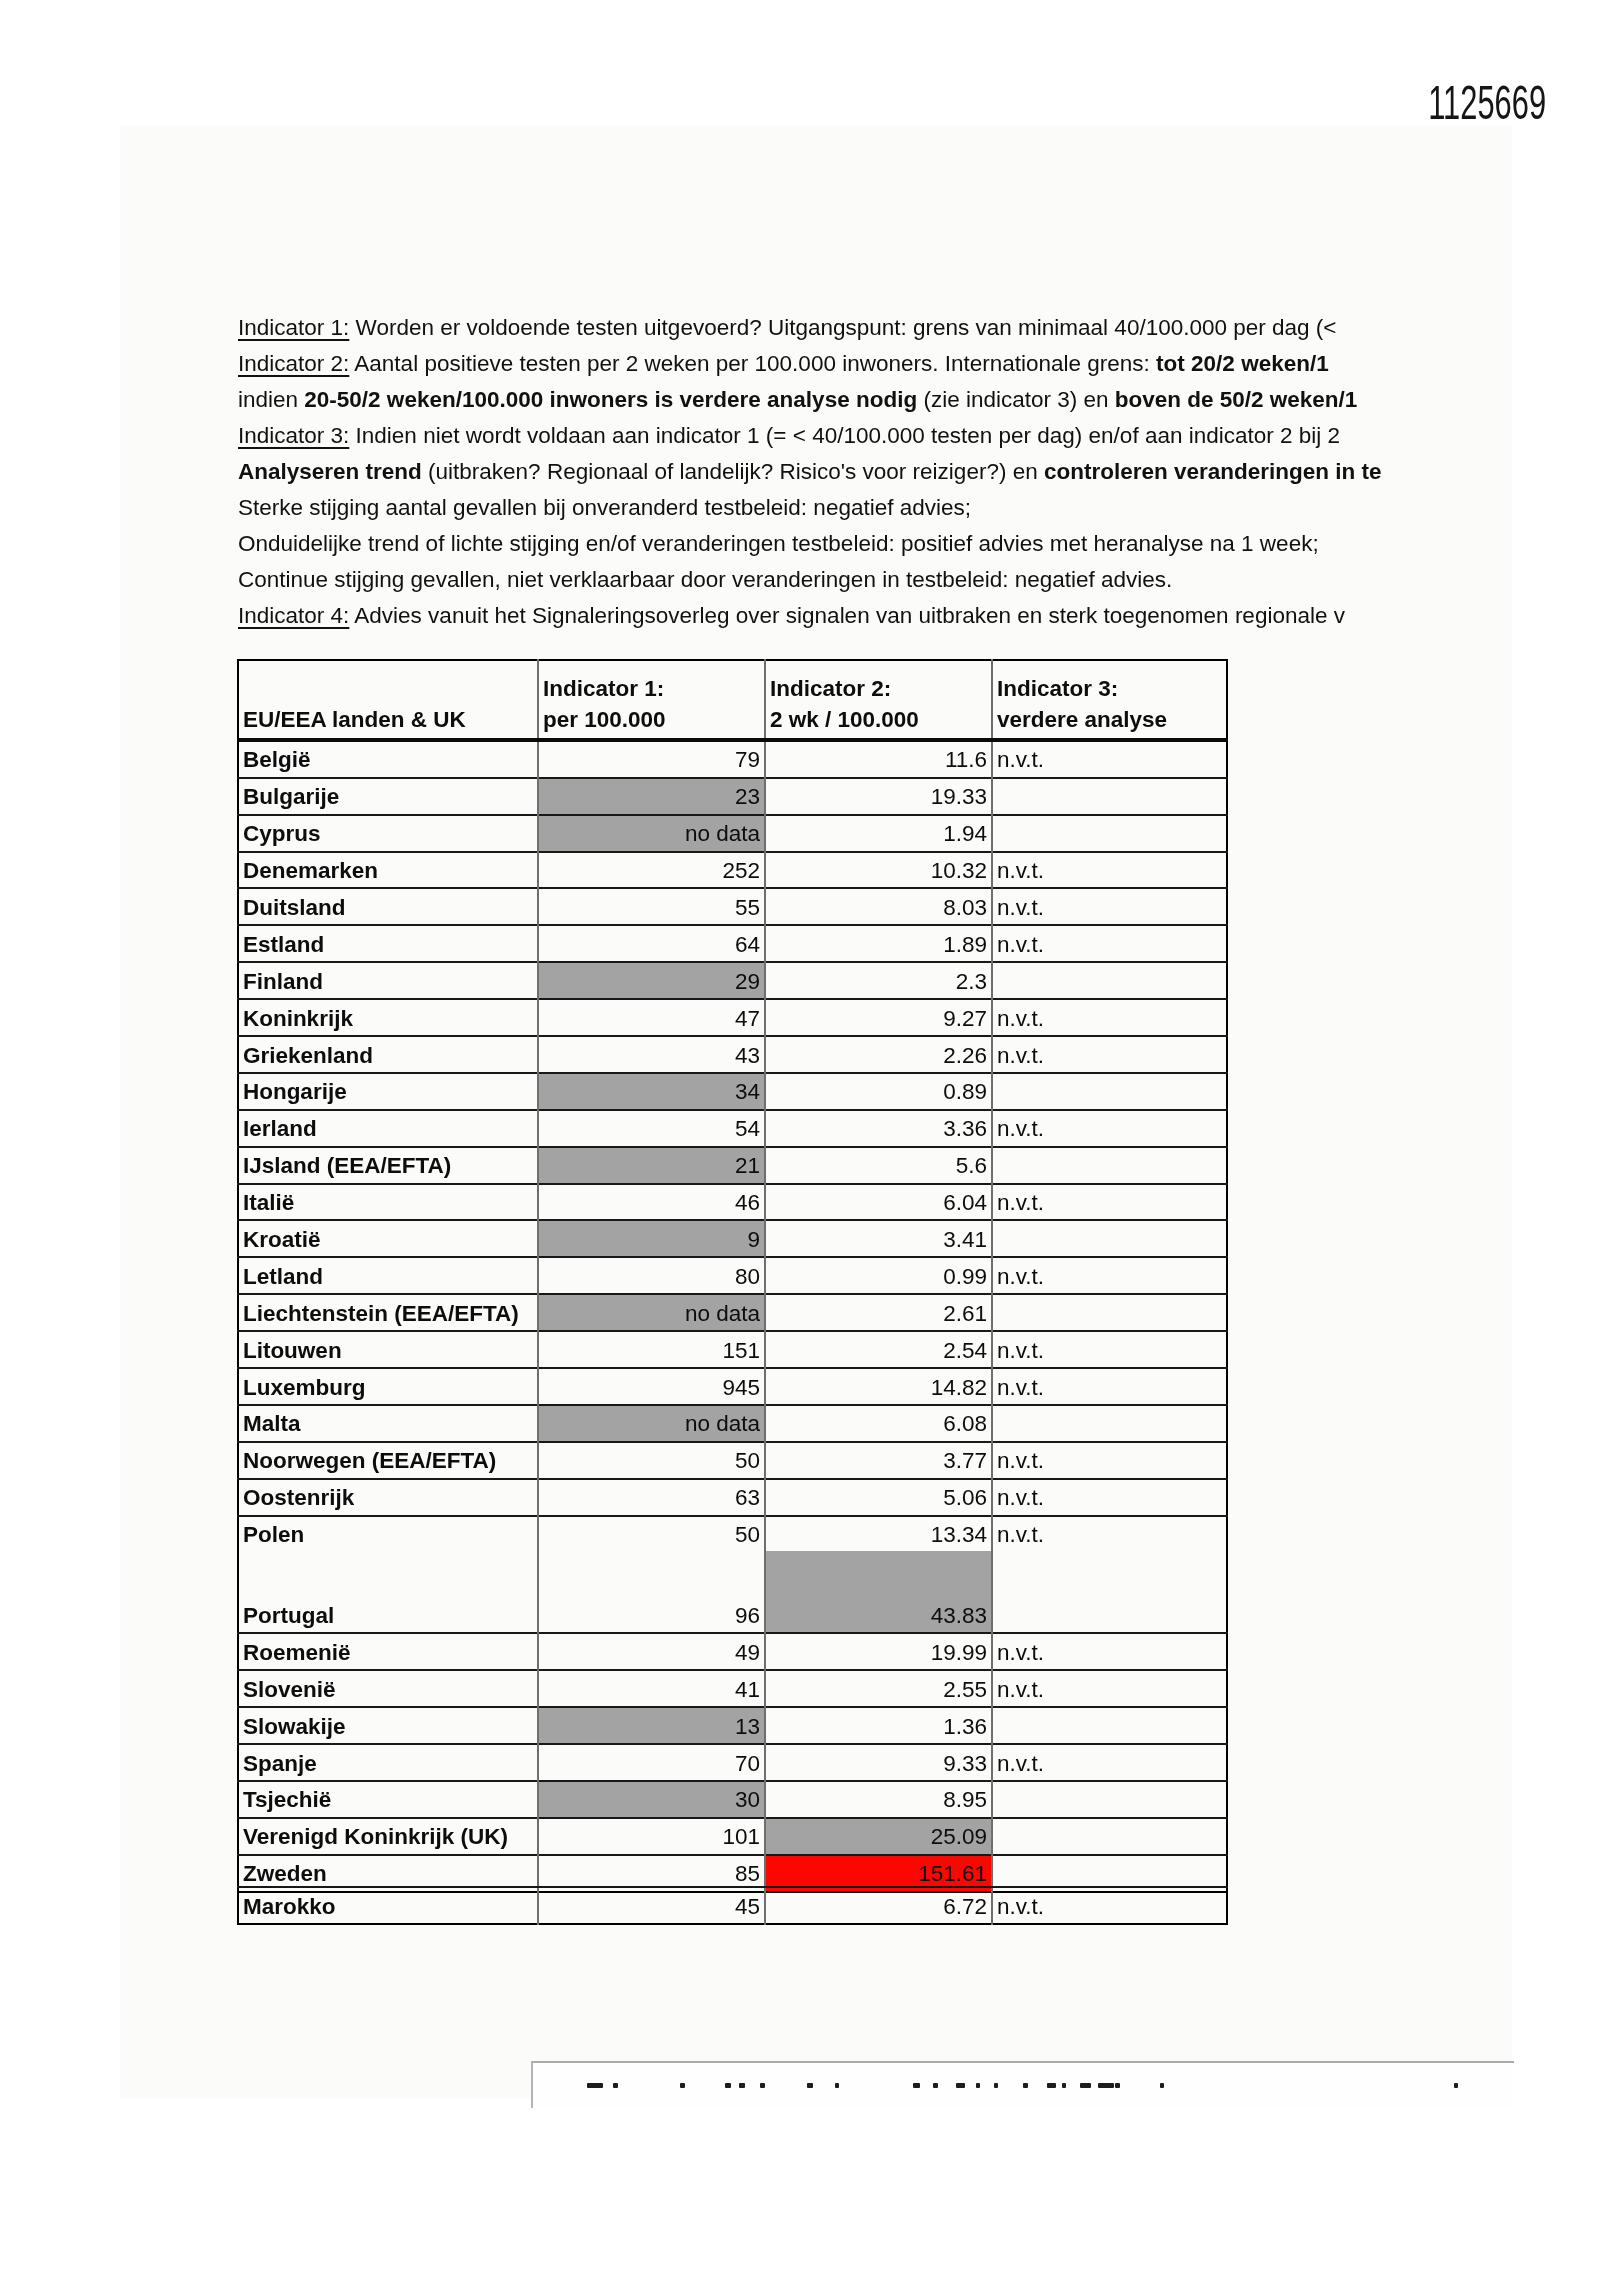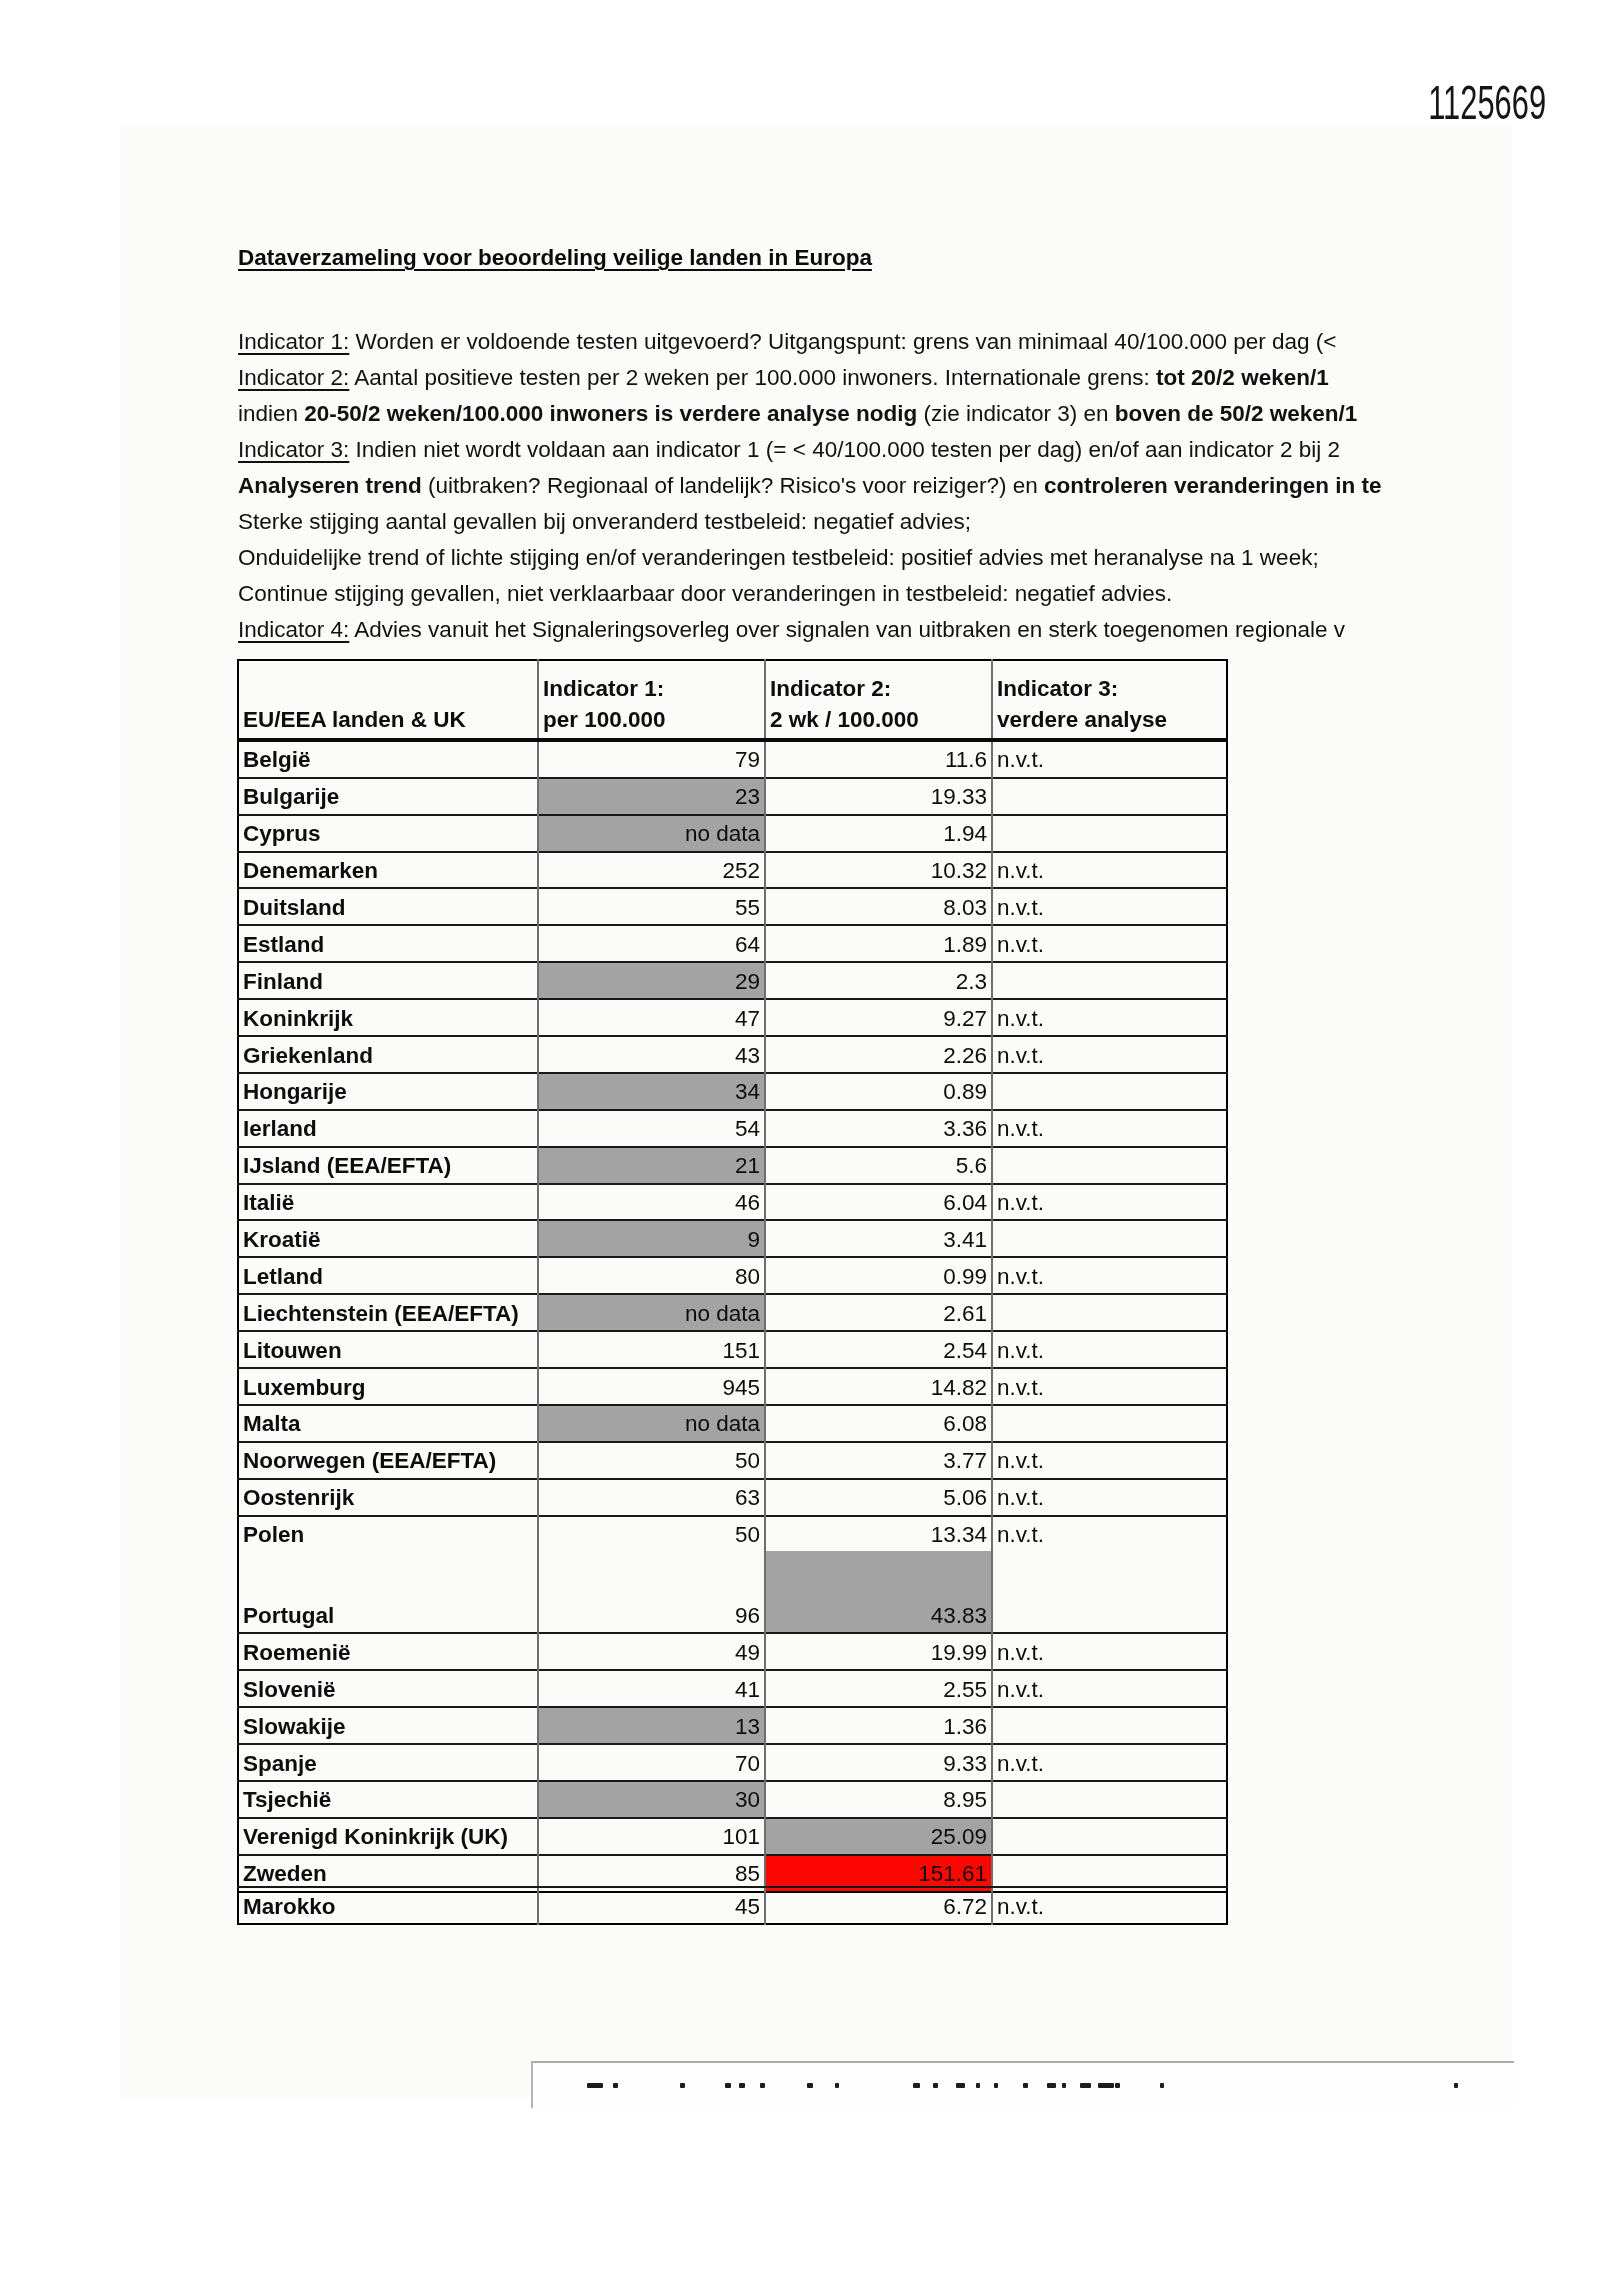--- a/index.html
+++ b/index.html
@@ -8,21 +8,21 @@
   .page{position:absolute;inset:0;background:#ffffff;}
   .scan-area{position:absolute;left:120px;top:125px;width:1392px;height:1974px;background:#fbfbfa;}
 
   .stamp{position:absolute;top:74px;right:75px;font-size:49px;font-weight:400;color:#161616;
          transform:scaleX(0.63);transform-origin:top right;white-space:nowrap;}
 
   .title{position:absolute;left:238px;top:245px;margin:0;font-size:22.5px;font-weight:700;
          text-decoration:underline;text-decoration-thickness:2px;text-underline-offset:3.9px;
          white-space:nowrap;color:#0b0b0b;}
 
-  .intro{position:absolute;left:238px;top:324px;width:1235px;font-size:22.5px;line-height:36px;color:#111;}
+  .intro{position:absolute;left:238px;top:310px;width:1235px;font-size:22.5px;line-height:36px;color:#111;}
   .iline{white-space:nowrap;height:36px;}
   .iline .b{font-weight:700;}
   .iline .u{text-decoration:underline;text-decoration-thickness:2px;text-underline-offset:3.9px;}
 
   table.doc{position:absolute;left:237px;border-collapse:collapse;table-layout:fixed;width:990px;
             border:2.9px solid #000;font-size:22.5px;}
   table.doc th, table.doc td{vertical-align:bottom;overflow:hidden;white-space:nowrap;}
   table.doc th{border-bottom:4.9px solid #0a0a0a;font-weight:700;text-align:left;
                height:74px;line-height:31px;padding:0 0 2.9px 3.9px;}
   table.doc th + th, table.doc td + td{border-left:2px solid #6e6e6e;}
@@ -42,21 +42,20 @@
   #marks .mk{position:absolute;top:19.6px;height:5.9px;background:#1d1d1d;border-radius:1px;}
 </style>
 </head>
 <body>
 
 <div class="page">
   <div class="scan-area"></div>
 
   <div class="stamp">1125669</div>
 
-  <h1 class="title">Dataverzameling voor beoordeling veilige landen in Europa</h1>
 
   <div class="intro" id="intro">
       <div class="iline"><span class="u">Indicator 1:</span><span> Worden er voldoende testen uitgevoerd? Uitgangspunt: grens van minimaal 40/100.000 per dag (&lt;</span></div>
       <div class="iline"><span class="u">Indicator 2:</span><span> Aantal positieve testen per 2 weken per 100.000 inwoners. Internationale grens: </span><span class="b">tot 20/2 weken/1</span></div>
       <div class="iline"><span>indien </span><span class="b">20-50/2 weken/100.000 inwoners is verdere analyse nodig</span><span> (zie indicator 3) en </span><span class="b">boven de 50/2 weken/1</span></div>
       <div class="iline"><span class="u">Indicator 3:</span><span> Indien niet wordt voldaan aan indicator 1 (= &lt; 40/100.000 testen per dag) en/of aan indicator 2 bij 2</span></div>
       <div class="iline"><span class="b">Analyseren trend</span><span> (uitbraken? Regionaal of landelijk? Risico's voor reiziger?) en </span><span class="b">controleren veranderingen in te</span></div>
       <div class="iline"><span>Sterke stijging aantal gevallen bij onveranderd testbeleid: negatief advies;</span></div>
       <div class="iline"><span>Onduidelijke trend of lichte stijging en/of veranderingen testbeleid: positief advies met heranalyse na 1 week;</span></div>
       <div class="iline"><span>Continue stijging gevallen, niet verklaarbaar door veranderingen in testbeleid: negatief advies.</span></div>

